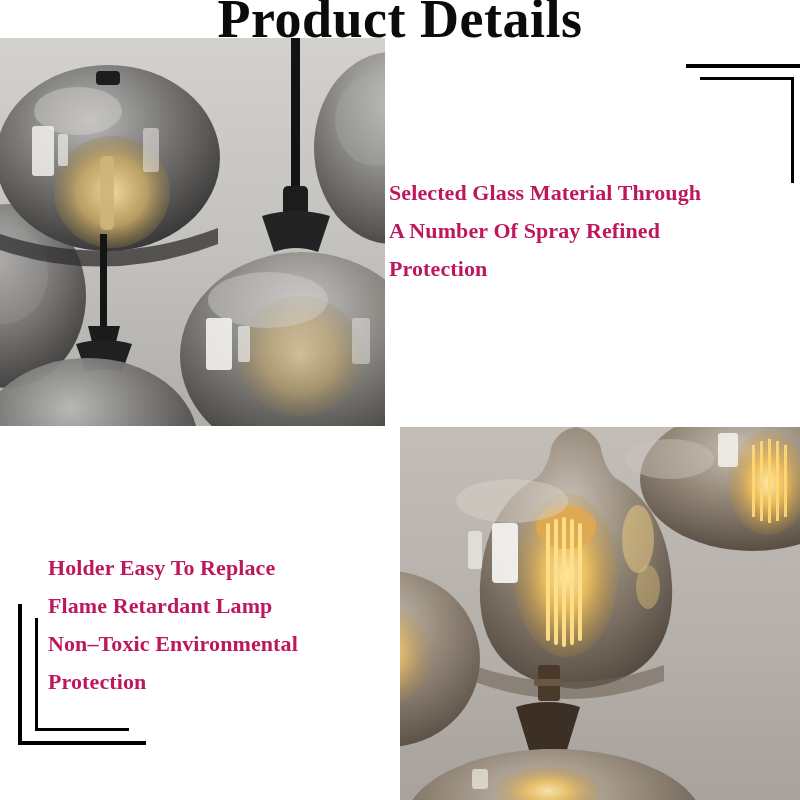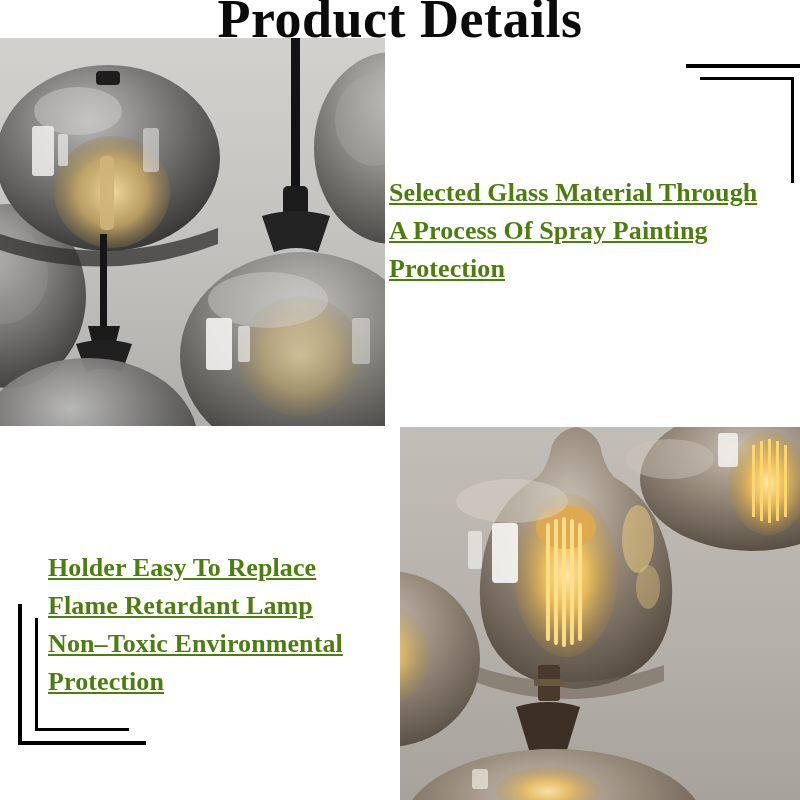--- a/index.html
+++ b/index.html
@@ -73,25 +73,24 @@
   }
   #heading-holder {
     left: 46px;
     top: 461px;
   }
 
   .body-copy {
     position: absolute;
     font-family: "Liberation Serif", "DejaVu Serif", serif;
     font-weight: bold;
-    font-size: 26px;
+    font-size: 22px;
     line-height: 38px;
-    color: #4d7c0f;
+    color: #be185d;
     letter-spacing: 0.1px;
-    text-decoration: underline;
   }
   #copy-glass {
     left: 389px;
     top: 174px;
     width: 400px;
   }
   #copy-holder {
     left: 48px;
     top: 549px;
     width: 350px;
@@ -272,21 +271,21 @@
   <div class="rule" id="tr-line-v"></div>
 
   <div class="rule" id="bl-out-v"></div>
   <div class="rule" id="bl-out-h"></div>
   <div class="rule" id="bl-in-v"></div>
   <div class="rule" id="bl-in-h"></div>
 
 
   <div class="body-copy" id="copy-glass">
     <span class="line">Selected Glass Material Through</span>
-    <span class="line">A Process Of Spray Painting</span>
+    <span class="line">A Number Of Spray Refined</span>
     <span class="line">Protection</span>
   </div>
 
 
   <div class="body-copy" id="copy-holder">
     <span class="line">Holder Easy To Replace</span>
     <span class="line">Flame Retardant Lamp</span>
     <span class="line">Non–Toxic Environmental</span>
     <span class="line">Protection</span>
   </div>

